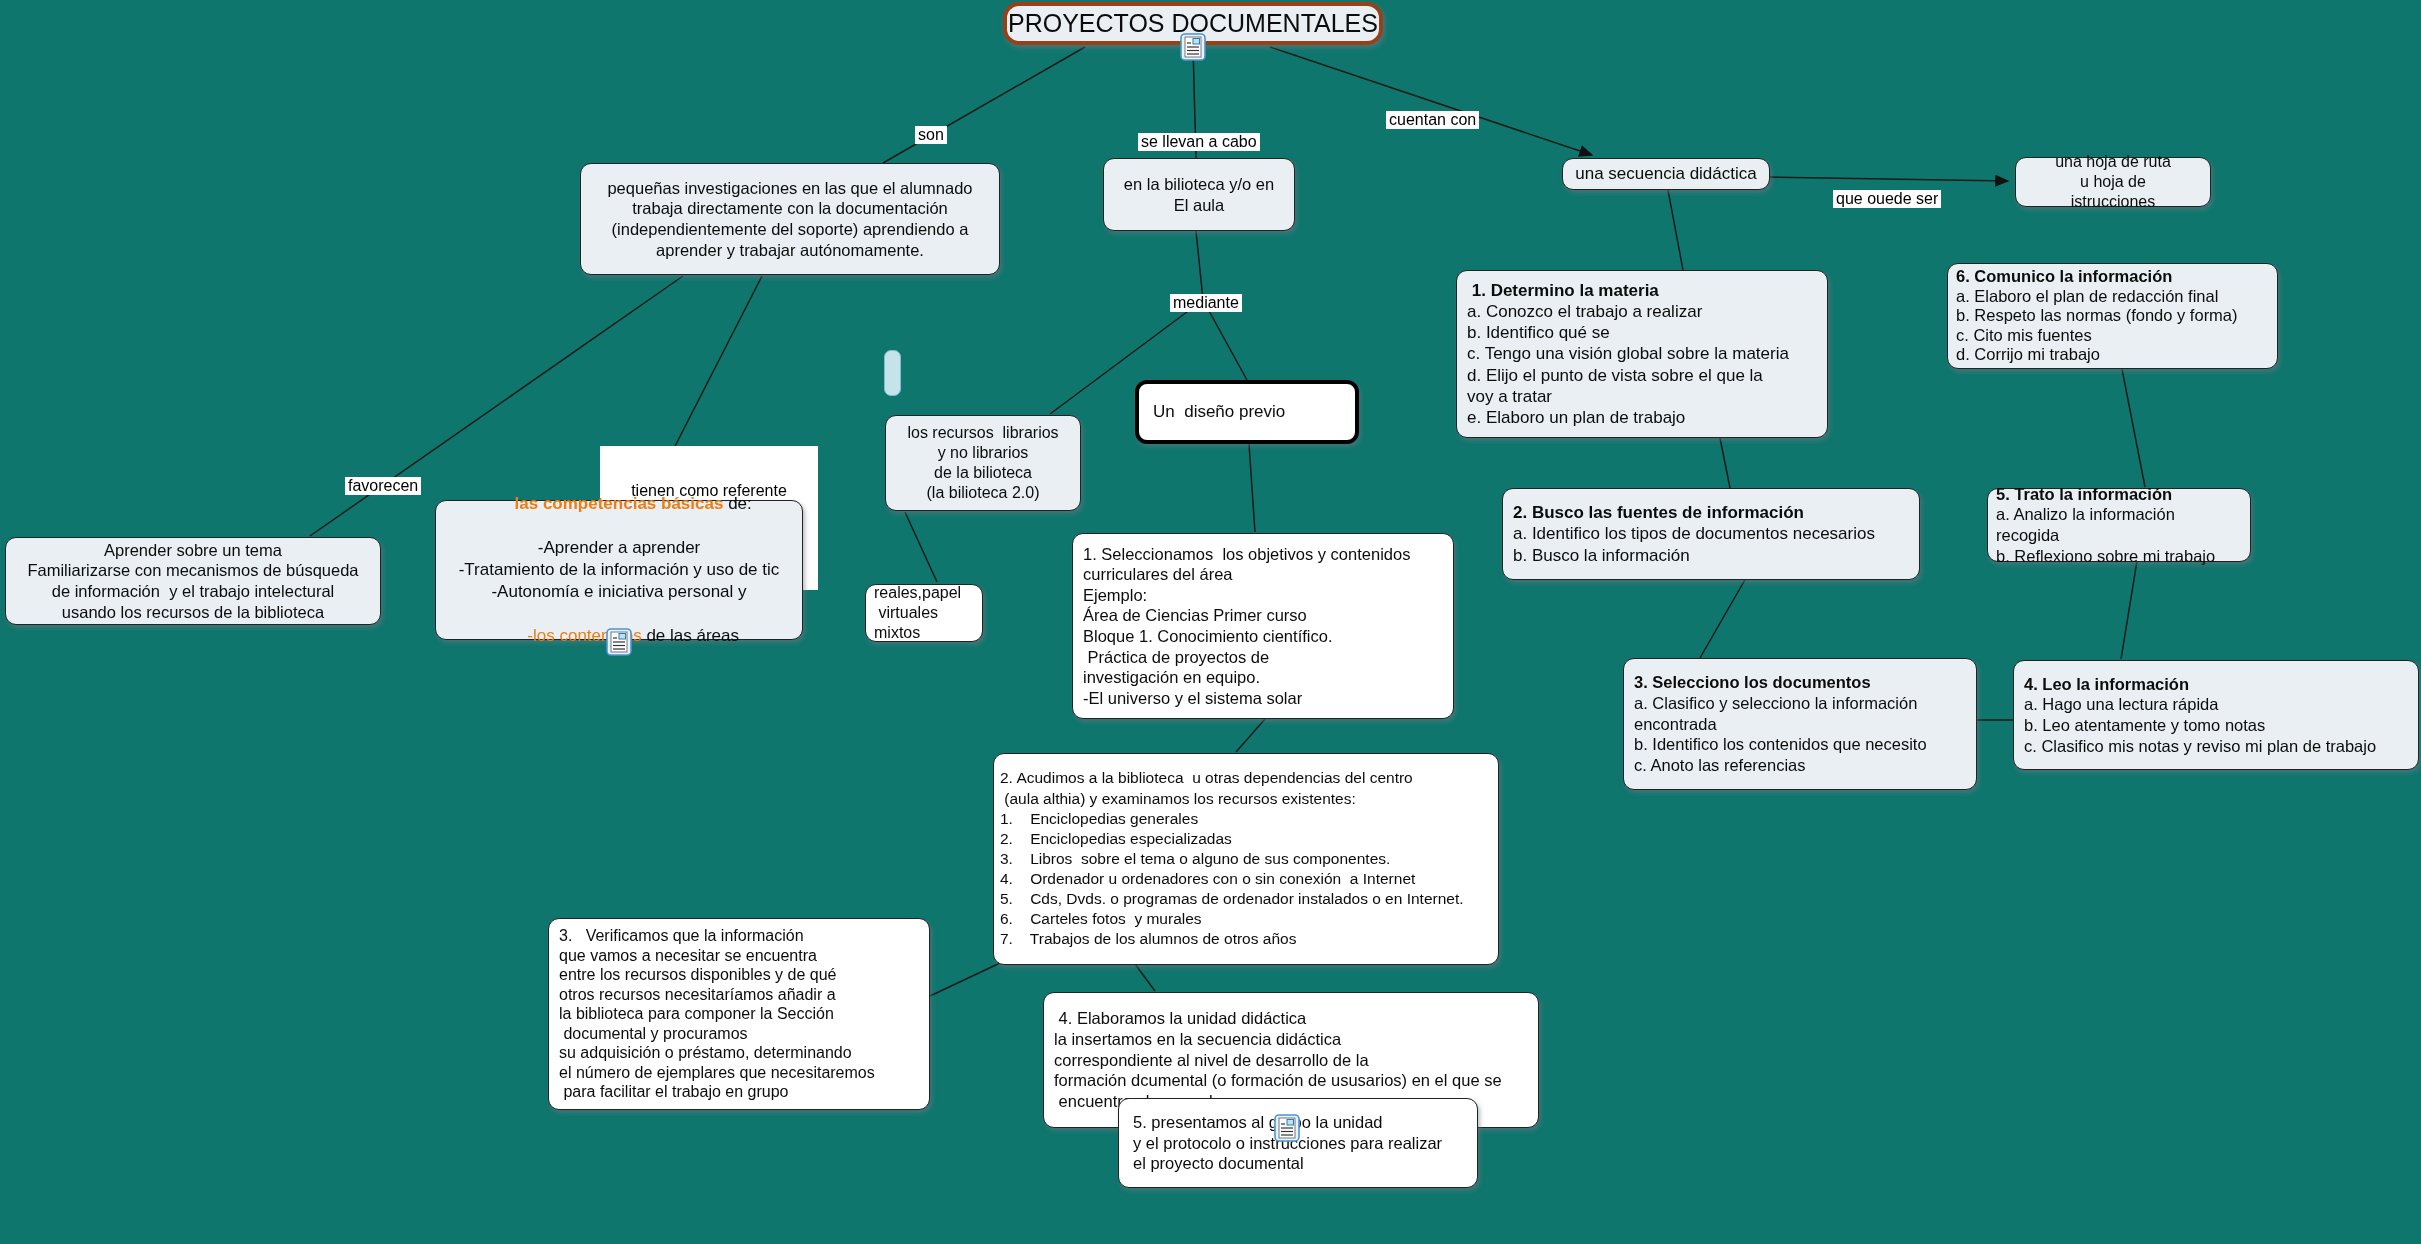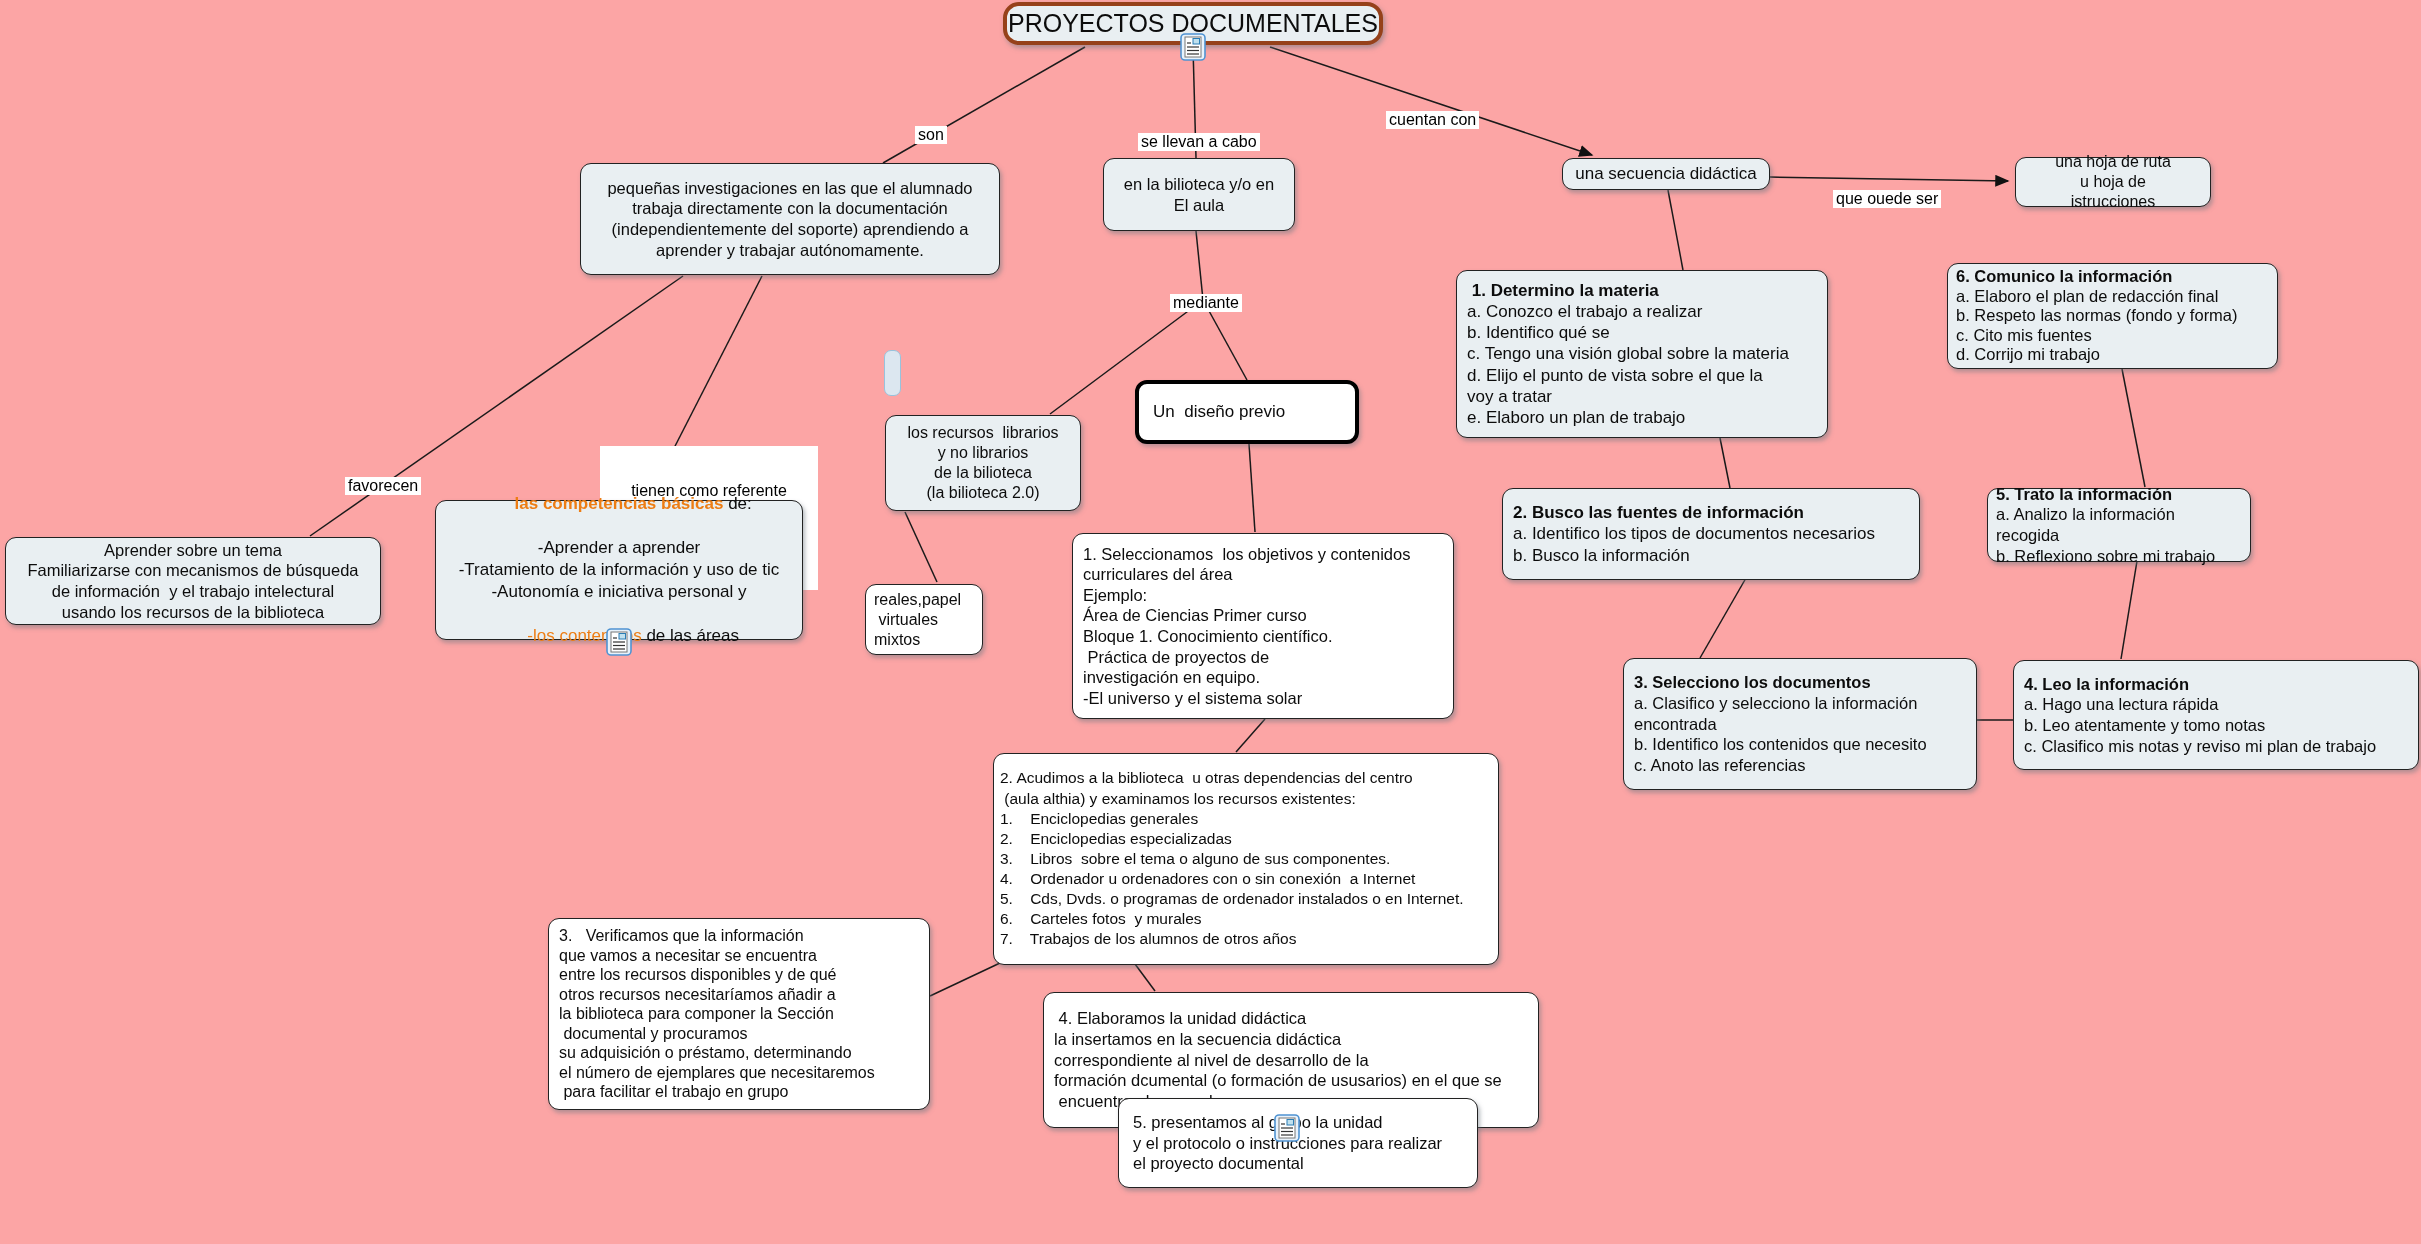--- a/index.html
+++ b/index.html
@@ -1,16 +1,16 @@
 <!DOCTYPE html>
 <html><head>
 <meta charset="utf-8">
 <style>
   html,body{margin:0;padding:0;background:#fff;}
-  .canvas{position:relative;width:2421px;height:1244px;background:#fca5a5;overflow:hidden;
+  .canvas{position:relative;width:2421px;height:1244px;background:#0f766e;overflow:hidden;
           font-family:"Liberation Sans","DejaVu Sans",sans-serif;color:#0c0c0c;}
   svg.wires{position:absolute;left:0;top:0;width:2421px;height:1244px;}
   .node{position:absolute;box-sizing:border-box;background:#e9eff2;border:1.6px solid #222;
         border-radius:11px;box-shadow:2px 3px 4px rgba(110,120,130,.5);
         font-size:16.5px;line-height:1.25;padding:6px 10px;}
   .node.white{background:#ffffff;}
   .node.center{display:flex;flex-direction:column;justify-content:center;text-align:center;}
   .node.vcenter{display:flex;flex-direction:column;justify-content:center;}
   .line{white-space:pre-wrap;}
   .bold{font-weight:bold;}
@@ -137,21 +137,21 @@
     </div>
   </div>
 
   <div class="node center" style="left:5px;top:537px;width:376px;height:88px;padding:4px 6px">
     <div class="line">Aprender sobre un tema</div>
     <div class="line">Familiarizarse con mecanismos de búsqueda</div>
     <div class="line">de información  y el trabajo intelectural</div>
     <div class="line">usando los recursos de la biblioteca</div>
   </div>
 
-  <div class="node white vcenter" style="left:865px;top:584px;width:118px;height:71px;padding:4px 8px;font-size:16px">
+  <div class="node white vcenter" style="left:865px;top:584px;width:118px;height:58px;padding:4px 8px;font-size:16px">
     <div class="line">reales,papel</div>
     <div class="line"> virtuales</div>
     <div class="line">mixtos</div>
   </div>
 
   <div class="node white vcenter" style="left:1072px;top:533px;width:382px;height:186px;padding:6px 10px">
     <div class="line">1. Seleccionamos  los objetivos y contenidos</div>
     <div class="line">curriculares del área</div>
     <div class="line">Ejemplo:</div>
     <div class="line">Área de Ciencias Primer curso</div>

